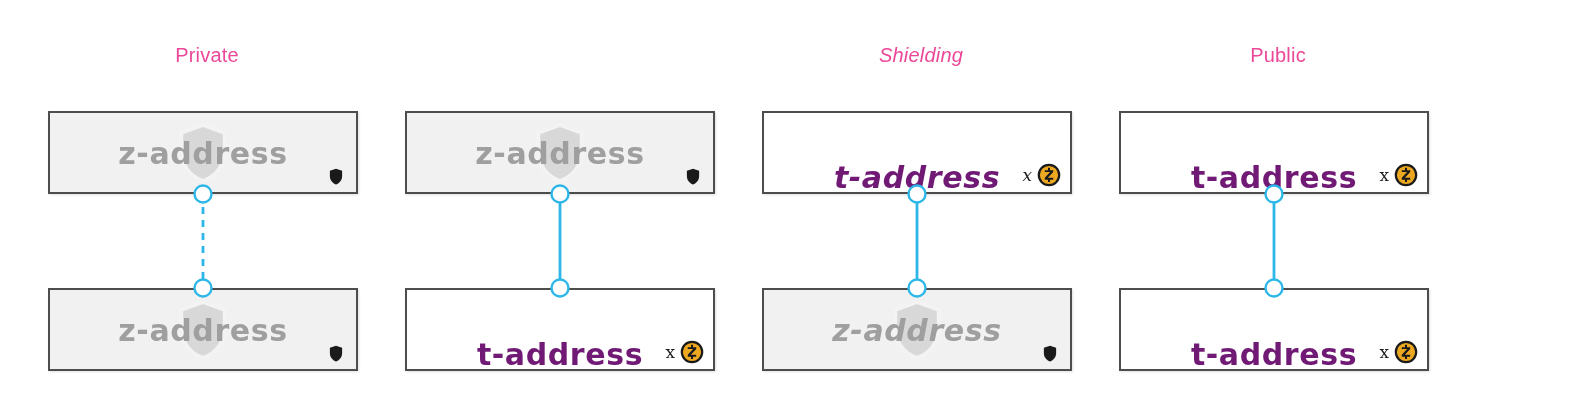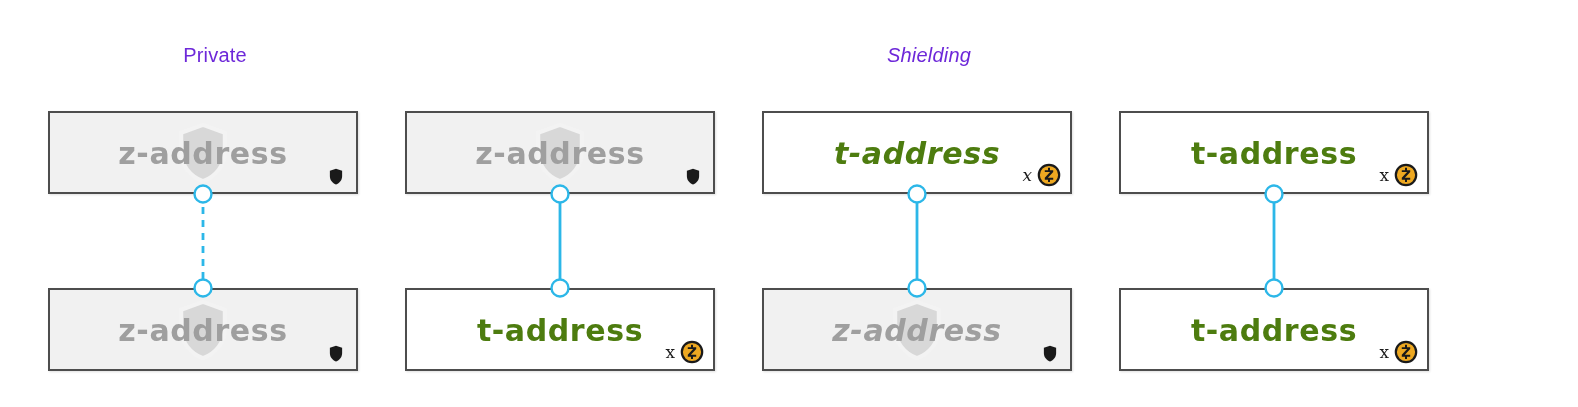--- a/index.html
+++ b/index.html
@@ -3,38 +3,38 @@
 <meta charset="utf-8">
 <style>
   html,body{margin:0;padding:0;background:#ffffff;}
   .canvas{
     position:relative;width:1578px;height:407px;background:#ffffff;overflow:hidden;
     font-family:"Liberation Sans","DejaVu Sans",sans-serif;
   }
   .column{position:absolute;top:0;width:310px;height:407px;}
   .col-0{left:48px;}.col-1{left:405px;}.col-2{left:762px;font-style:italic;}.col-3{left:1119px;}
   .col-title{
-    position:absolute;top:44px;left:12px;width:100%;text-align:center;
-    font-size:20px;font-weight:500;color:#6d28d9;letter-spacing:0.2px;
+    position:absolute;top:44px;left:4px;width:100%;text-align:center;
+    font-size:20px;font-weight:500;color:#ec4899;letter-spacing:0.2px;
   }
   .abox{
     position:absolute;left:0;width:310px;height:83px;box-sizing:border-box;
     border:2px solid #4d4d4d;box-shadow:1px 1px 2px rgba(0,0,0,0.12);
   }
   .abox.top{top:111px;}
   .abox.bottom{top:288px;}
   .abox.zbox{background:#f1f1f1;}
   .abox.tbox{background:#ffffff;}
   .addr{
     position:absolute;left:50%;top:50%;transform:translate(-50%,-50%);
     font-family:"DejaVu Sans","Liberation Sans",sans-serif;
     font-weight:bold;font-size:30px;letter-spacing:0.6px;white-space:nowrap;
   }
   .zbox .addr{color:#9f9f9f;}
-  .tbox .addr{color:#4d7c0f;}
+  .tbox .addr{color:#701a75;margin-top:24px;}
   .watermark{
     position:absolute;left:50%;top:50%;transform:translate(-50%,-50%);
     width:50px;height:62px;pointer-events:none;
   }
   .badge-shield{position:absolute;right:13px;bottom:7px;width:14px;height:17px;}
   .badge-coin{
     position:absolute;right:9px;bottom:5px;height:24px;
     display:flex;align-items:center;gap:5px;
   }
   .badge-x{
@@ -141,20 +141,21 @@
         <use href="#shield-path" fill="#d8d8d8" stroke="#f3f3f3" stroke-width="2"></use>
         </svg>
       <span class="addr">z-address</span>
       <svg class="badge-shield" viewBox="0 0 24 29">
         <use href="#shield-path" fill="#1a1a1a"></use>
         </svg>
     </div>
   </div>
 
   <div class="column col-3">
+    <div class="col-title">Public</div>
     <div class="abox top tbox">
       <span class="addr">t-address</span>
       <div class="badge-coin">
         <span class="badge-x">x</span>
         <svg class="coin-svg" viewBox="0 0 24 24">
             <use href="#coin-def"></use>
           </svg>
       </div>
     </div>
     <svg class="connector">

